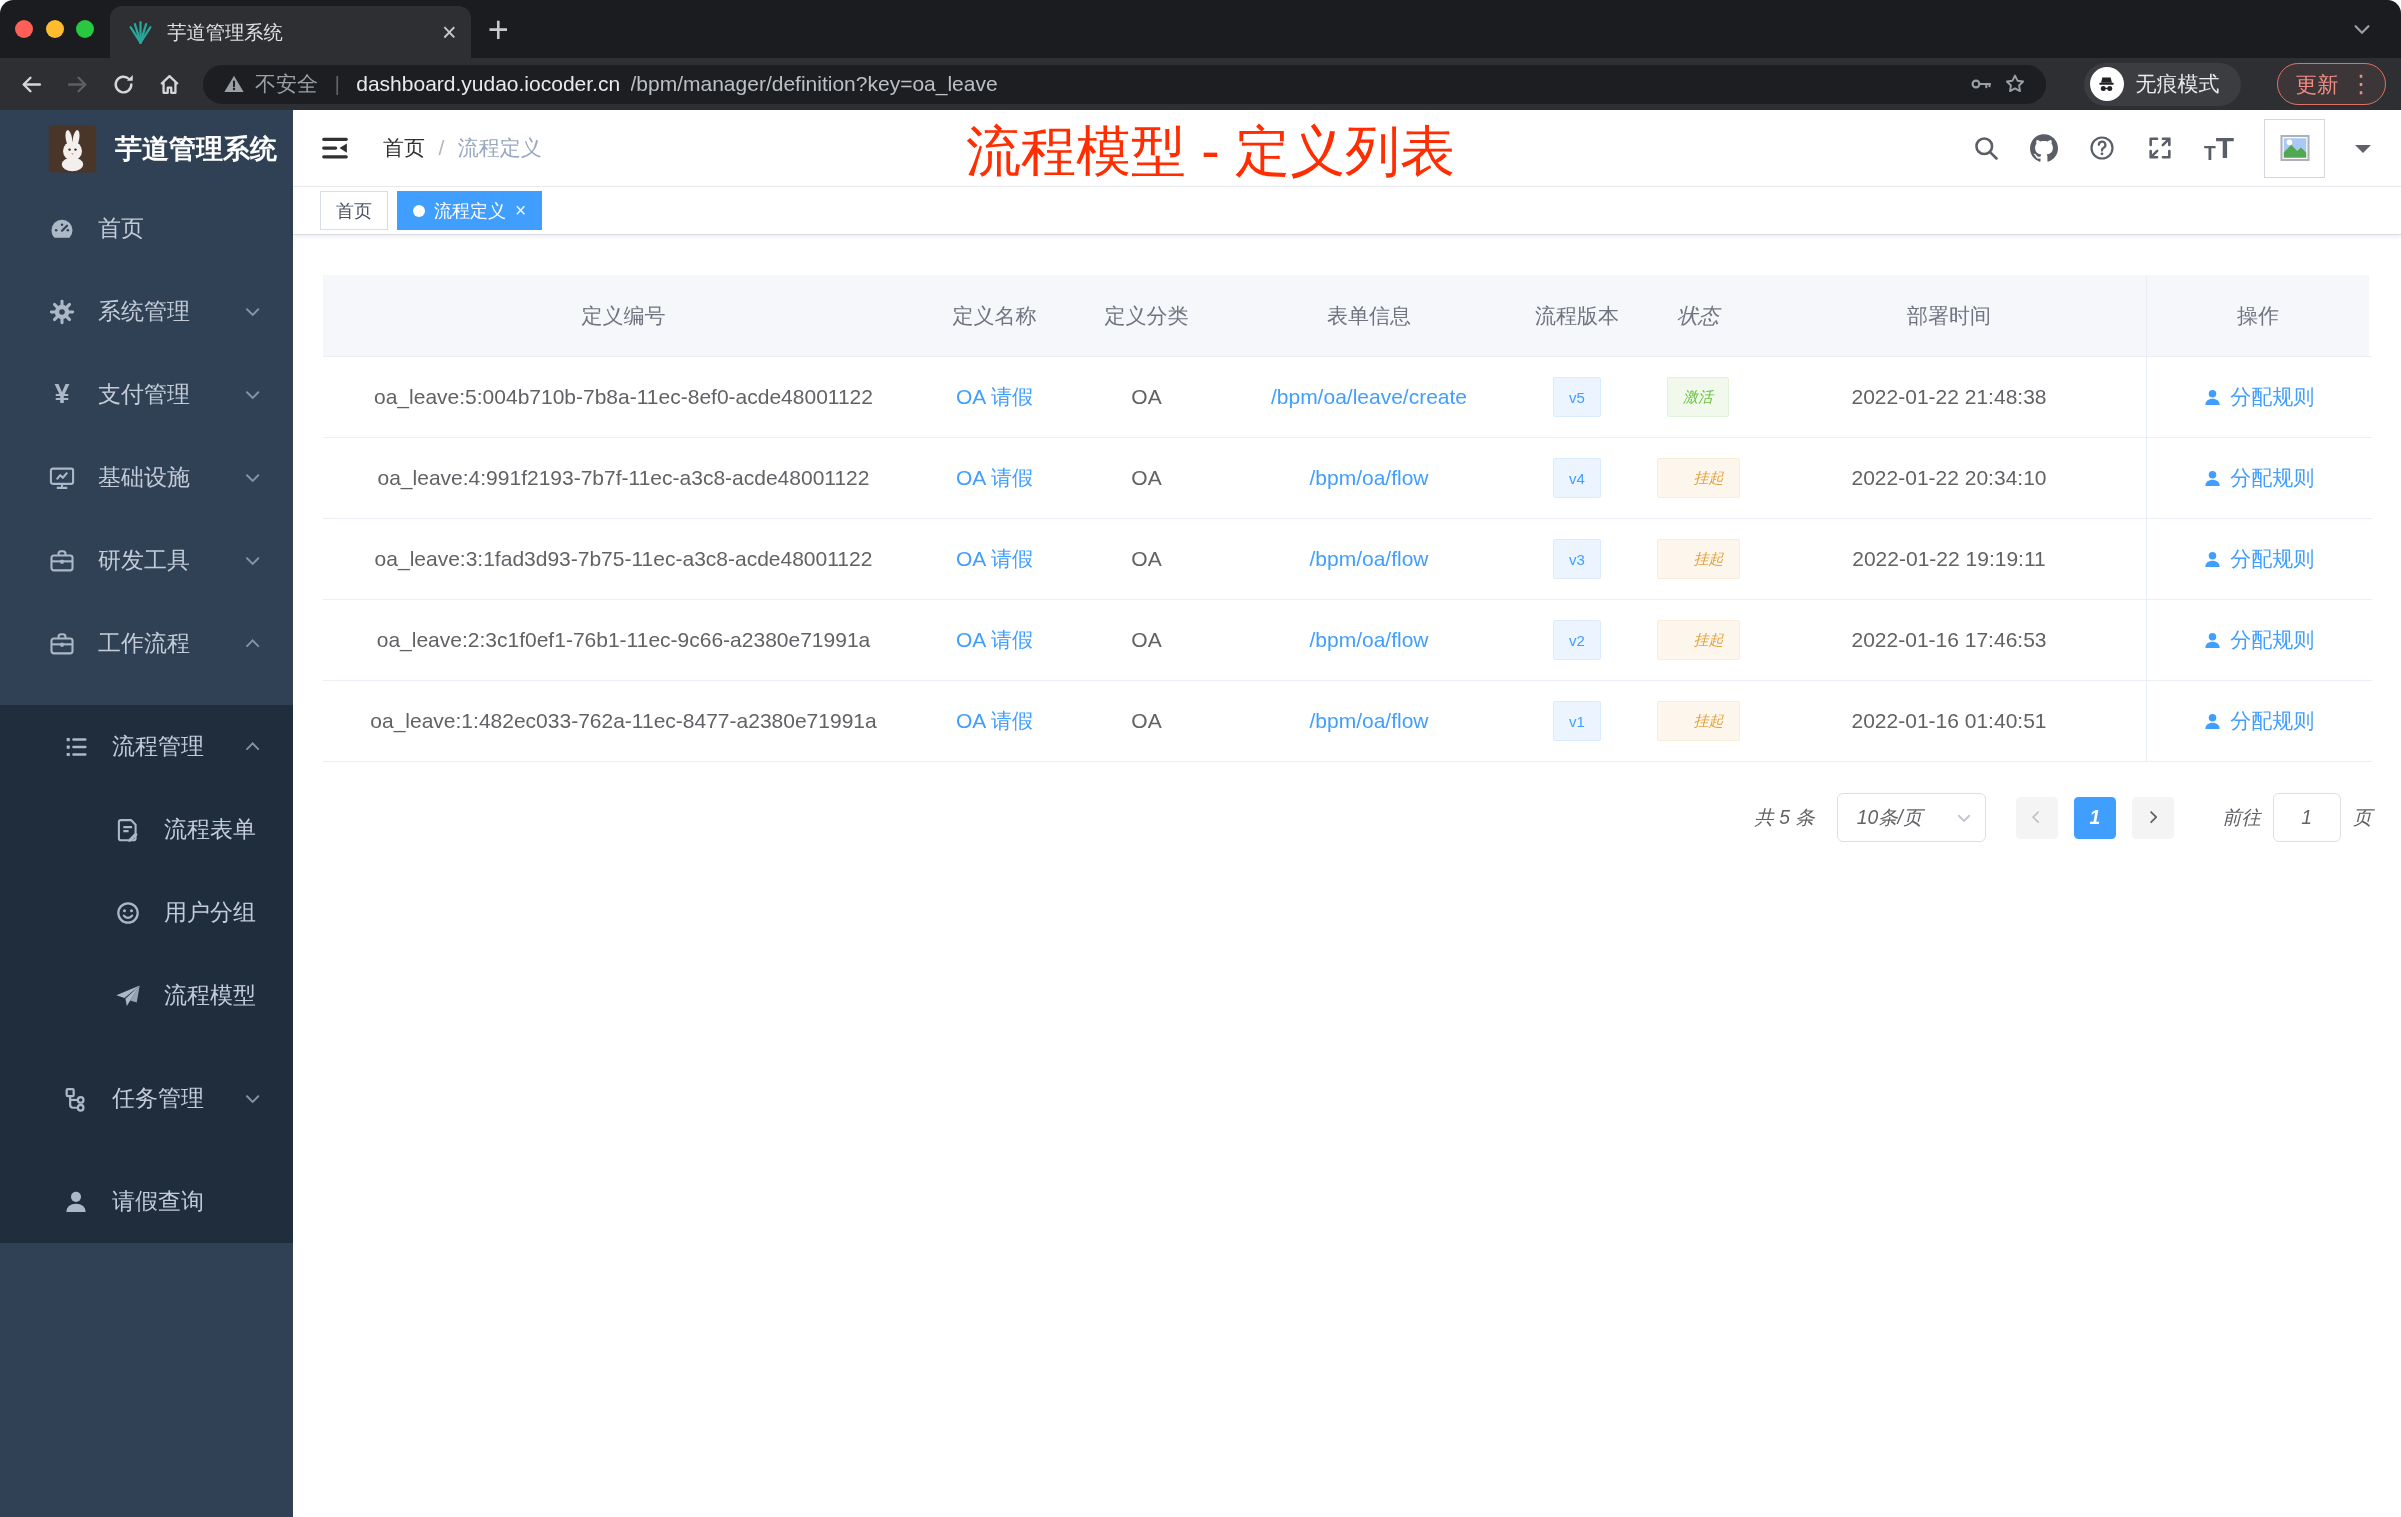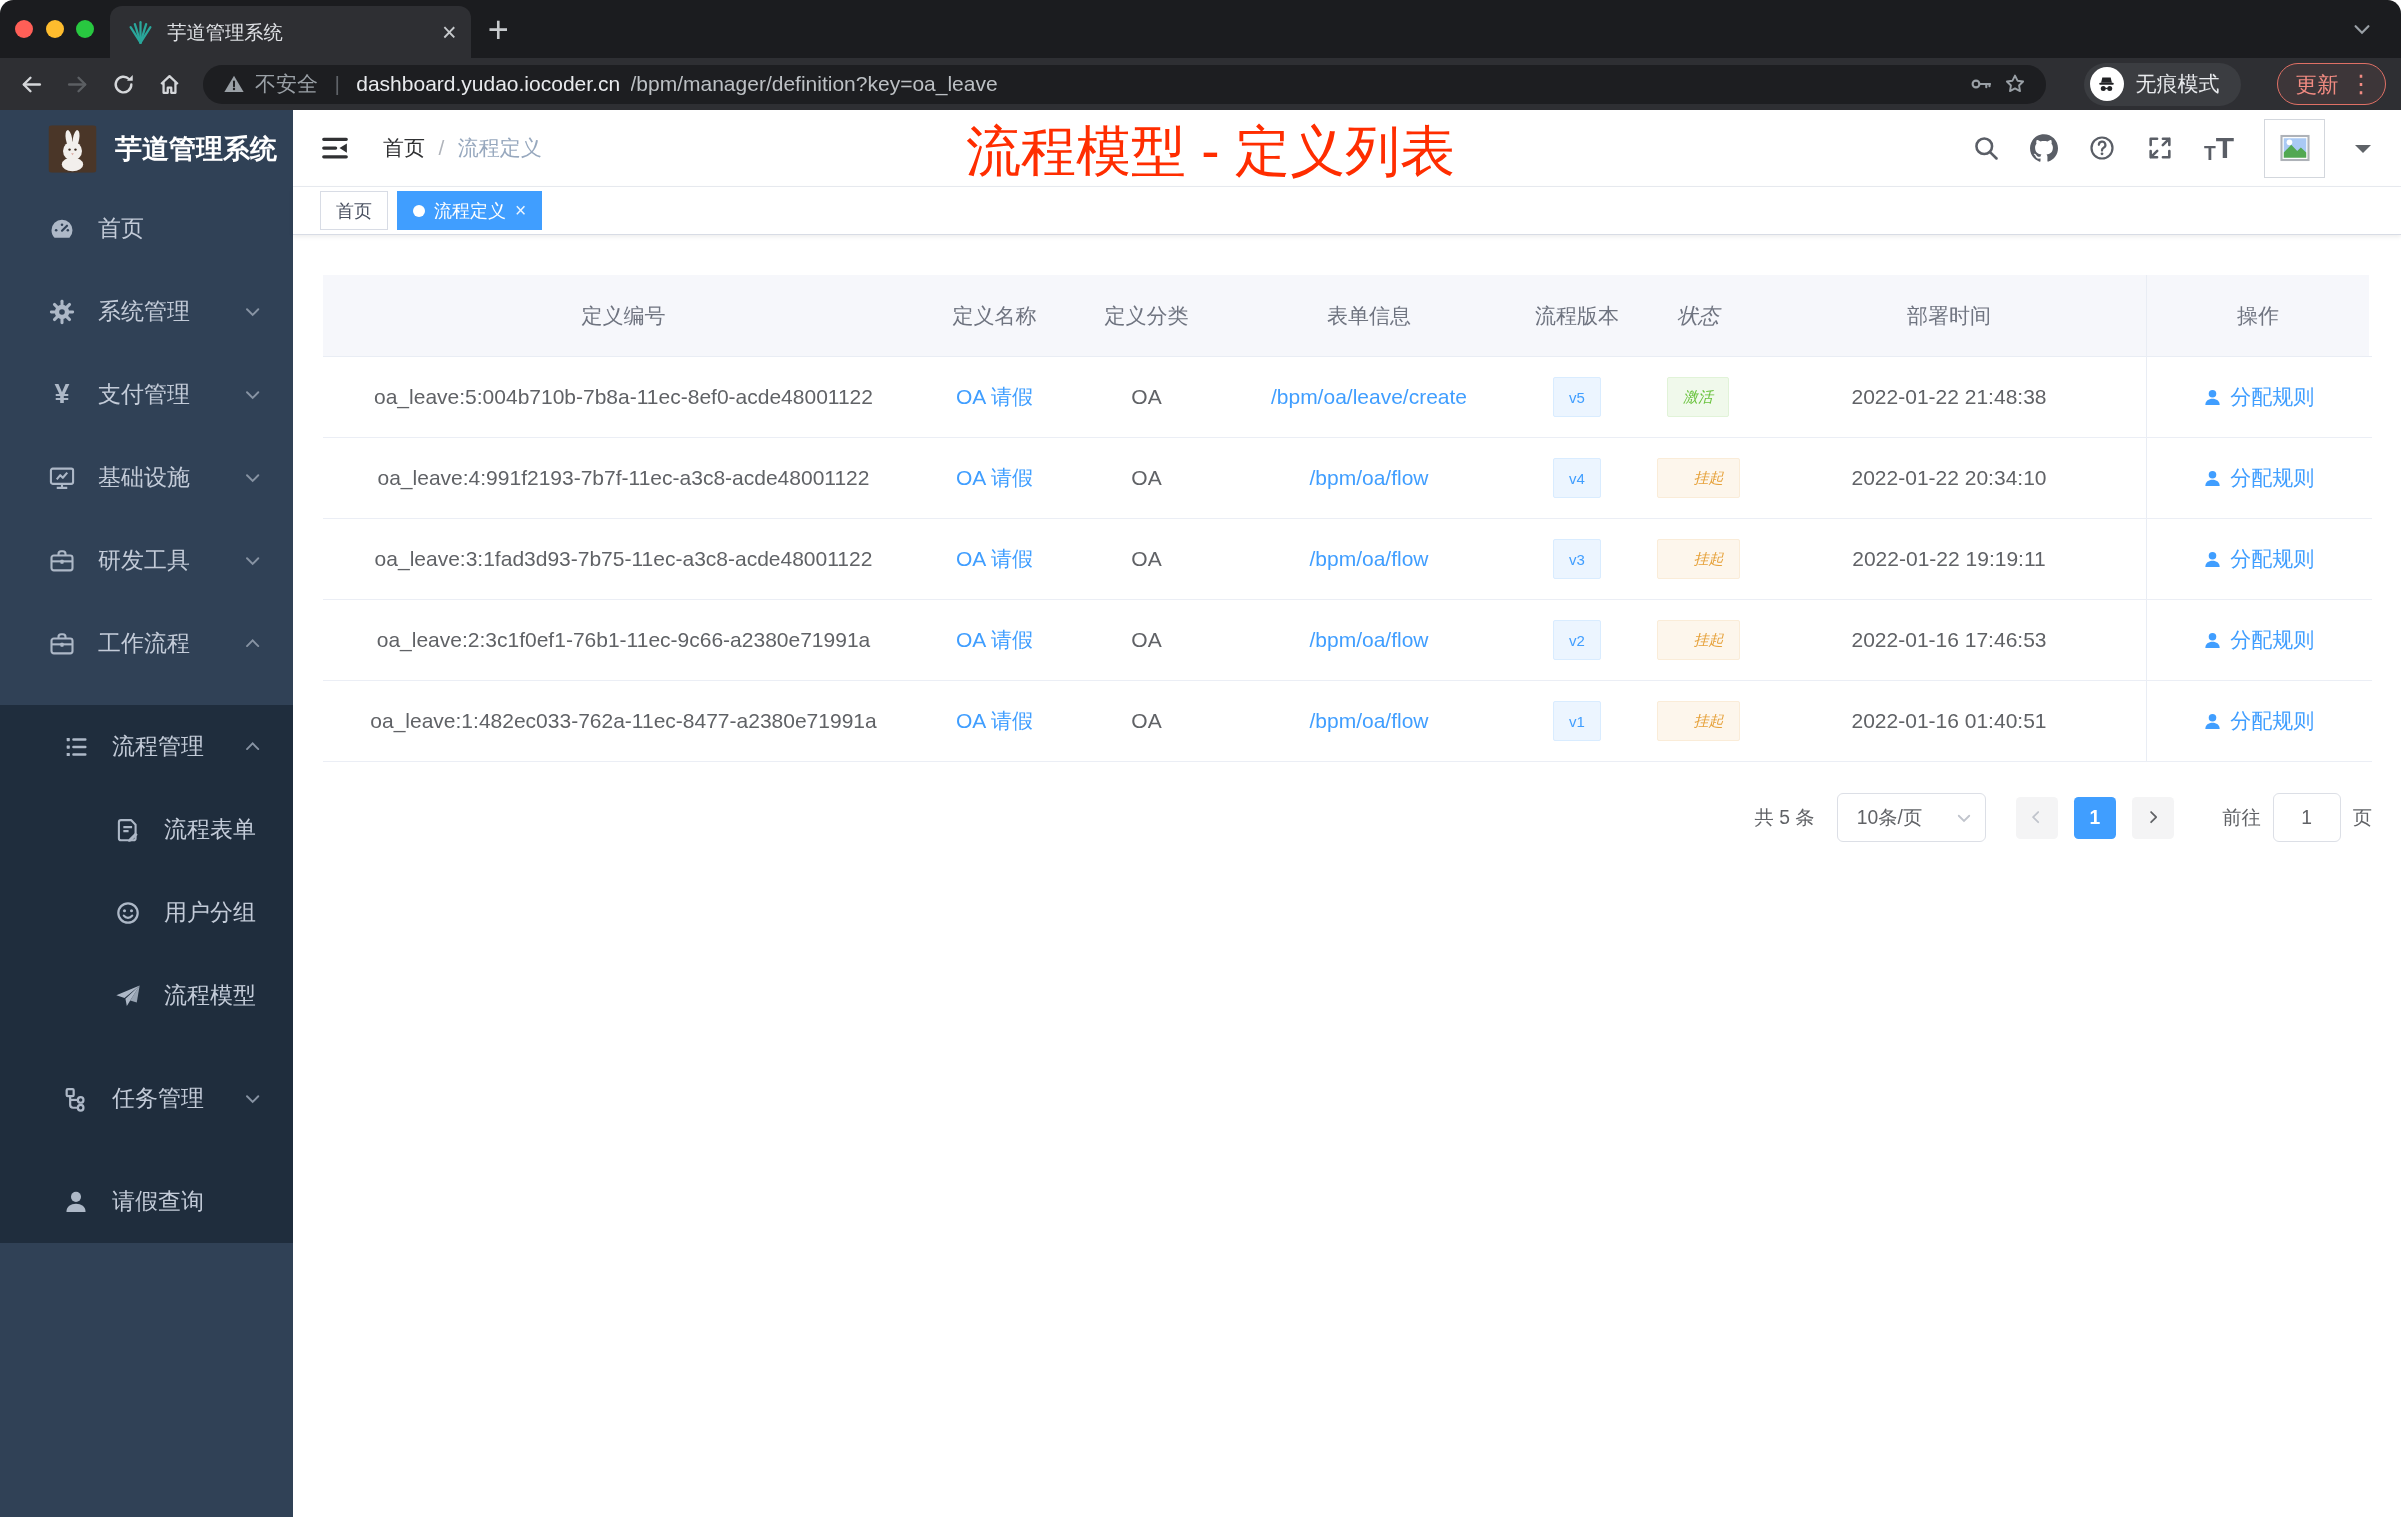--- a/index.html
+++ b/index.html
@@ -90,21 +90,21 @@
   .cell[data-col="time"]{ width:394px; } .cell[data-col="action"]{ width:223px; border-left:1.5px solid #e9edf4; }
   .tlink { color:#409eff; cursor:pointer; text-decoration:none; }
   .badge { display:inline-flex; align-items:center; justify-content:center; height:40px; padding:0 15px; border-radius:2px; font-size:15px; border:1.5px solid transparent; }
   .badge.version { background:#ecf5ff; border-color:#d9ecff; color:#409eff; }
   .badge[data-variant="success"] { background:#f0f9eb; border-color:#e1f3d8; color:#67c23a; }
   .badge[data-variant="warning"] { background:#fdf6ec; border-color:#faecd8; color:#e6a23c;padding-left:36px; }
   .action-link { color:#409eff; display:inline-flex; align-items:center; gap:7.4px; cursor:pointer;font-family:Liberation Serif, serif; }
   .action-link svg { width:21px; height:21px; }
 
   
-  .pagination { width:2049px; display:flex; align-items:center; justify-content:flex-end; margin-top:31px; font-size:19.3px; color:#606266; gap:0; }
+  .pagination { width:2049px; display:flex; align-items:center; justify-content:flex-end; margin-top:31px; font-size:19.3px; color:#606266; gap:0;font-style:italic; }
   .ptotal { margin-right:22px; }
   .psel { width:149px; height:49px; border:1.5px solid #dcdfe6; border-radius:6px; display:flex; align-items:center; justify-content:space-between; padding:0 12px 0 19.3px; color:#606266; cursor:pointer; }
   .psel svg { width:18px; height:18px; color:#c0c4cc; }
   .pbtn { width:42px; height:42px; border-radius:4.5px; background:#f4f4f5; display:flex; align-items:center; justify-content:center; cursor:pointer; }
   .pbtn svg { width:16.3px; height:16.3px; }
   .pbtn.prev { margin-left:30px; color:#c0c4cc; }
   .pbtn.next { color:#606266; }
   .pcur { width:42px; height:42px; border-radius:4.5px; background:#409eff; color:#fff; display:flex; align-items:center; justify-content:center; font-weight:700; margin:0 16.3px; cursor:default; }
   .pgoto { display:flex; align-items:center; gap:12px; margin-left:48px; }
   .pinput { width:68px; height:49px; border:1.5px solid #dcdfe6; border-radius:6px; display:flex; align-items:center; justify-content:center; color:#606266; background:#fff; }

